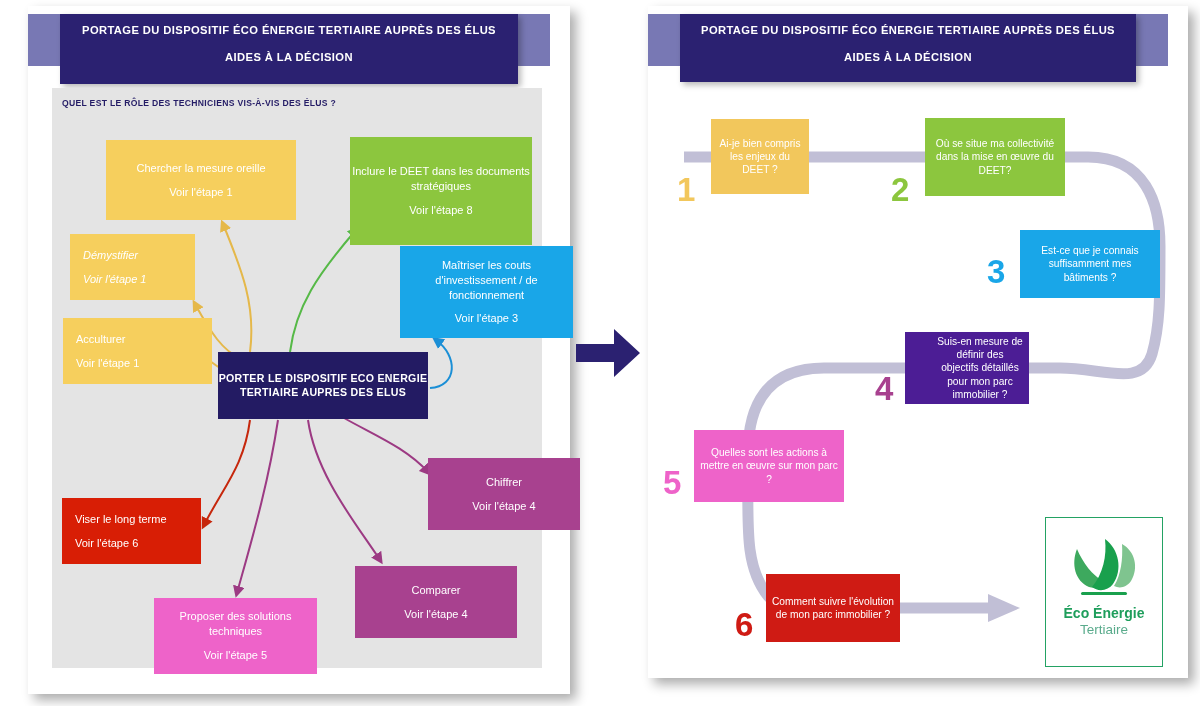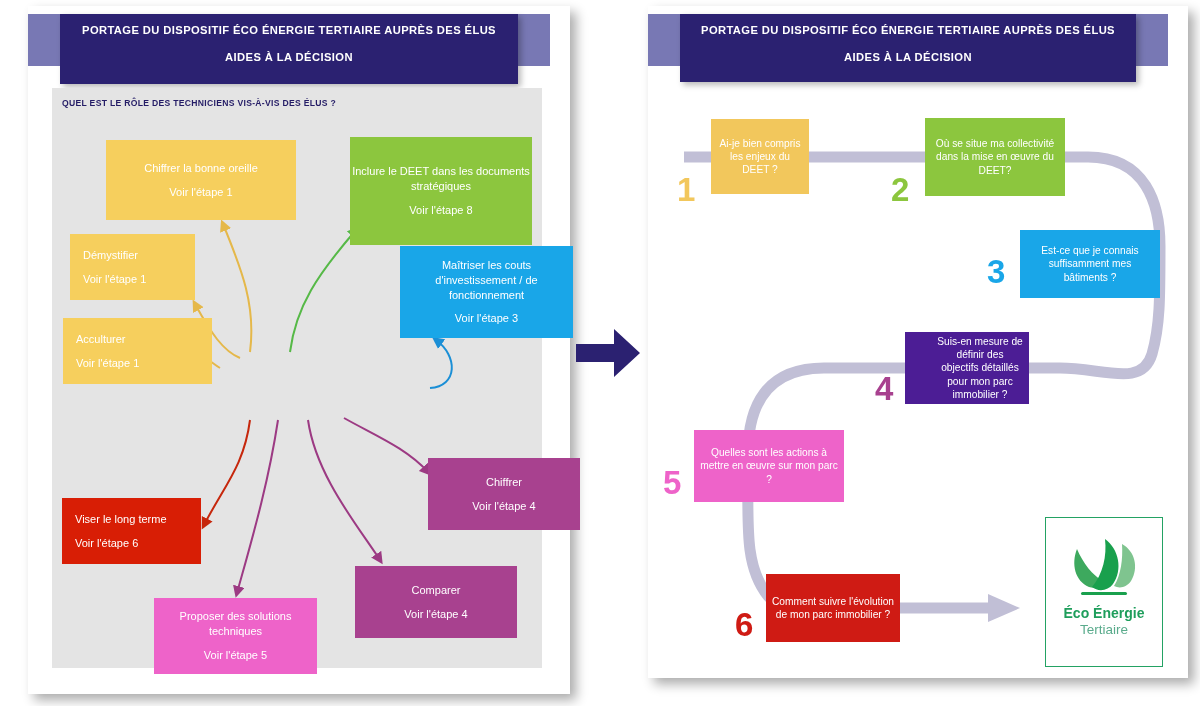--- a/index.html
+++ b/index.html
@@ -81,21 +81,21 @@
     display: flex; align-items: center; justify-content: center;
     text-align: center;
     font-weight: bold;
     font-size: 10.6px;
     letter-spacing: 0.3px;
     line-height: 1.25;
     z-index: 6;
   }
 
   #mm-chercher    { left: 78px;  top: 134px; width: 190px; height: 80px;  background:#f6cf5d; }
-  #mm-demystifier { left: 42px;  top: 228px; width: 125px; height: 66px;  background:#f6cf5d; }
+  #mm-demystifier { left: 42px;  top: 228px; width: 125px; height: 66px;  background:#f6cf5d;font-style:italic; }
   #mm-acculturer  { left: 35px;  top: 312px; width: 149px; height: 66px;  background:#f6cf5d; }
   #mm-inclure     { left: 322px; top: 131px; width: 182px; height: 108px;  background:#8cc63e; }
   #mm-maitriser   { left: 372px; top: 240px; width: 173px; height: 92px;  background:#19a6e8; }
   #mm-viser       { left: 34px;  top: 492px; width: 139px; height: 66px;  background:#d81e05; }
   #mm-proposer    { left: 126px; top: 592px; width: 163px; height: 76px;  background:#ee63c9; }
   #mm-comparer    { left: 327px; top: 560px; width: 162px; height: 72px;  background:#a8418f; }
   #mm-chiffrer    { left: 400px; top: 452px; width: 152px; height: 72px;  background:#a8418f; }
 
   #mm-wires { position:absolute; left:0; top:0; width:542px; height:688px; z-index:2; pointer-events:none; }
 
@@ -211,21 +211,21 @@
 
         <path d="M250,414 C240,480 222,540 209,587" stroke="#9c3a83" marker-end="url(#ah-p)"></path>
 
         <path d="M280,414 C288,470 330,520 352,554" stroke="#9c3a83" marker-end="url(#ah-p)"></path>
 
         <path d="M316,412 C348,430 378,442 400,466" stroke="#9c3a83" marker-end="url(#ah-p)"></path>
       </g>
     </svg>
 
     <div class="mm-box" id="mm-chercher">
-      <span class="t1">Chiffrer la bonne oreille</span>
+      <span class="t1">Chercher la mesure oreille</span>
       <span class="t2">Voir l'étape 1</span>
     </div>
 
     <div class="mm-box left-al" id="mm-demystifier">
       <span class="t1">Démystifier</span>
       <span class="t2">Voir l'étape 1</span>
     </div>
 
     <div class="mm-box left-al" id="mm-acculturer">
       <span class="t1">Acculturer</span>
@@ -255,20 +255,21 @@
     <div class="mm-box" id="mm-comparer">
       <span class="t1">Comparer</span>
       <span class="t2">Voir l'étape 4</span>
     </div>
 
     <div class="mm-box" id="mm-chiffrer">
       <span class="t1">Chiffrer</span>
       <span class="t2">Voir l'étape 4</span>
     </div>
 
+    <div id="mm-center">PORTER LE DISPOSITIF ECO ENERGIE TERTIAIRE AUPRES DES ELUS</div>
   </div>
 
   <svg id="centre-arrow" viewBox="0 0 66 62">
     <path d="M0,22 L38,22 L38,7 L64,31 L38,55 L38,40 L0,40 Z" fill="#2b2171"></path>
   </svg>
 
   <div class="slide" id="slide-right">
 
     <div class="hdr-accent" style="left:0px; top:8px; width:44px; height:52px;"></div>
     <div class="hdr-accent" style="left:478px; top:8px; width:42px; height:52px;"></div>

